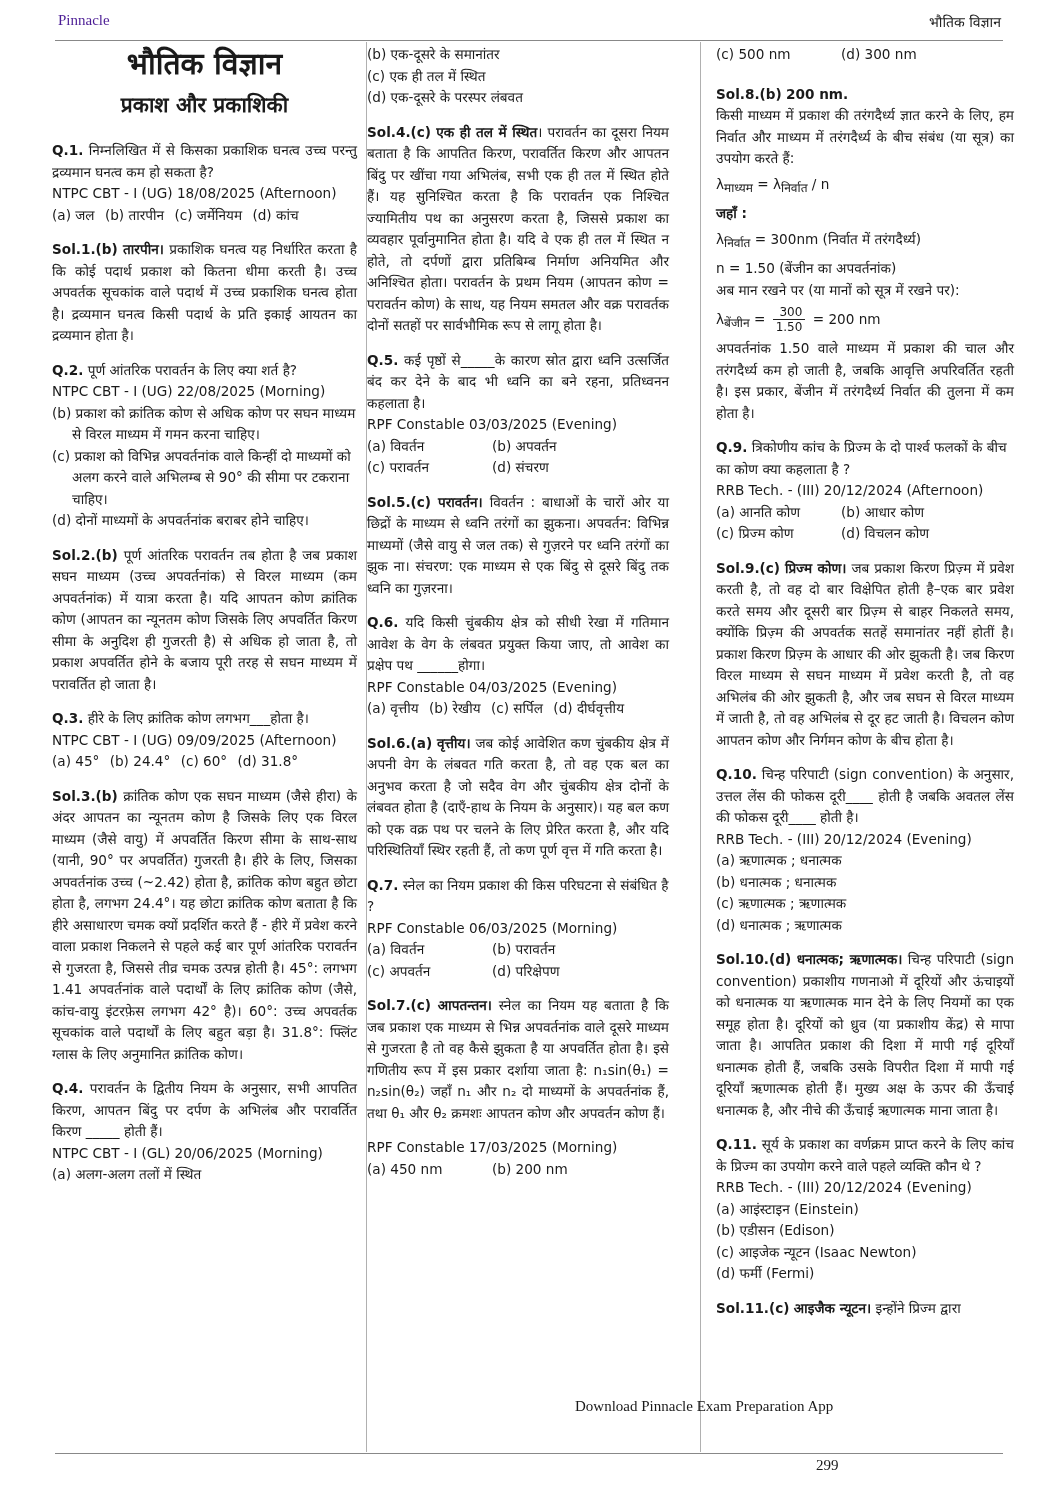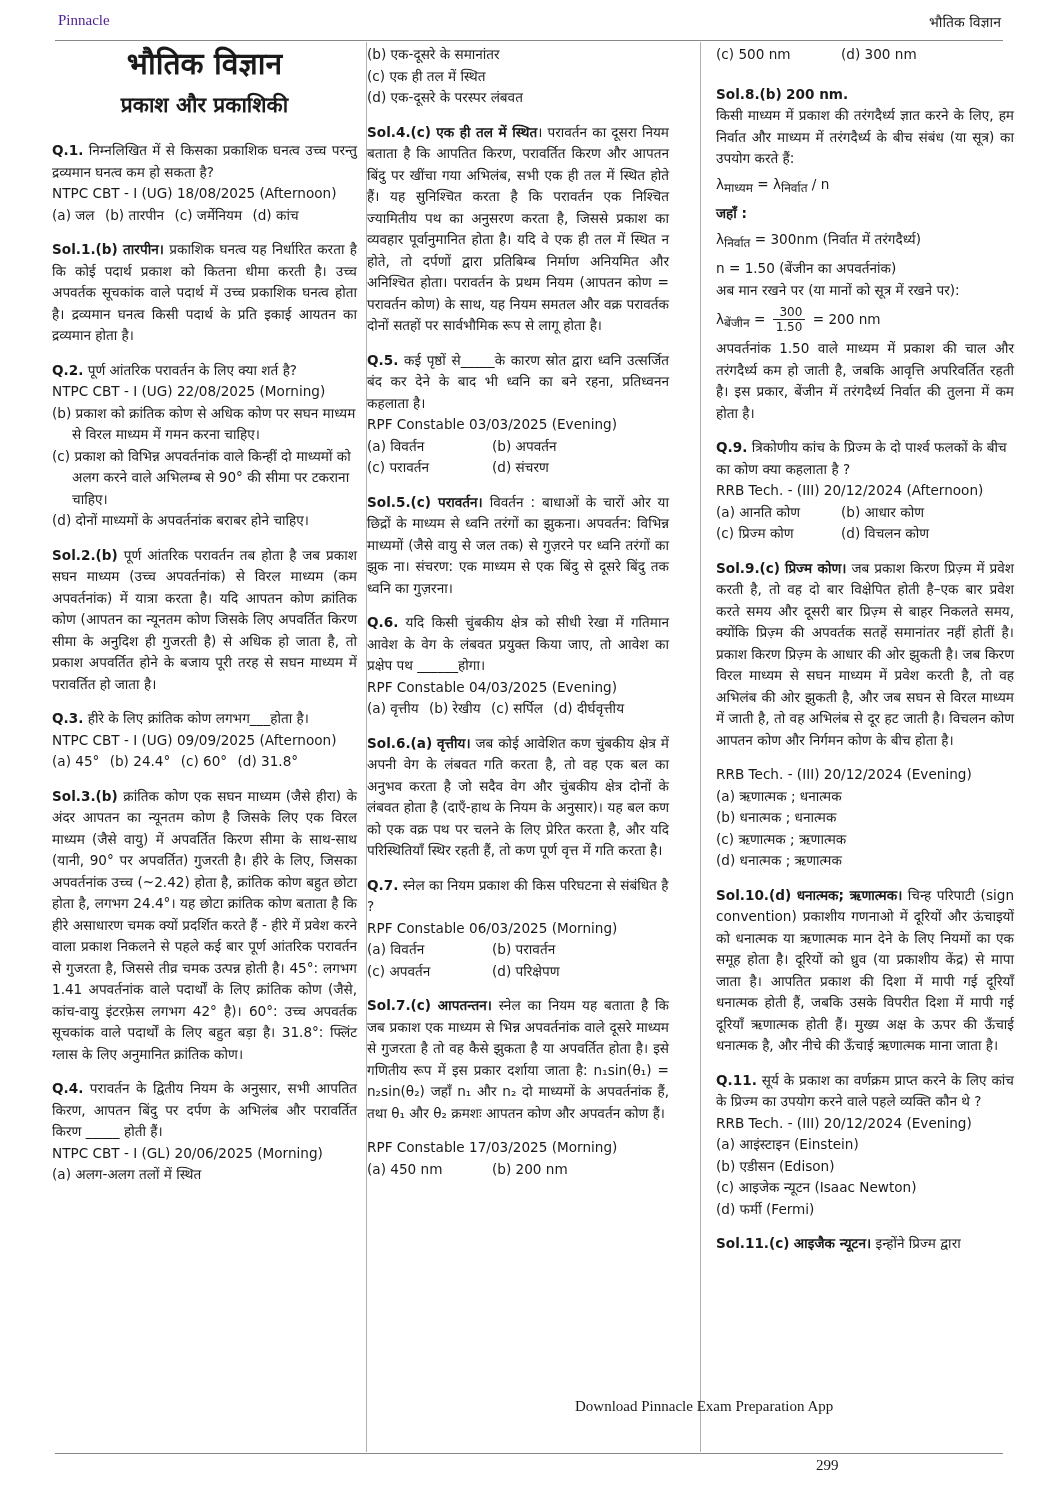--- a/index.html
+++ b/index.html
@@ -204,20 +204,21 @@
         <span class="c1">(c) प्रिज्म कोण</span>
         <span>(d) विचलन कोण</span>
       </div>
   </div>
 
   <div class="block just">
     <span class="slabel">Sol.9.(c)</span> <span class="ans">प्रिज्म कोण।</span> <span>जब प्रकाश किरण प्रिज़्म में प्रवेश करती है, तो वह दो बार विक्षेपित होती है–एक बार प्रवेश करते समय और दूसरी बार प्रिज़्म से बाहर निकलते समय, क्योंकि प्रिज़्म की अपवर्तक सतहें समानांतर नहीं होतीं है। प्रकाश किरण प्रिज़्म के आधार की ओर झुकती है। जब किरण विरल माध्यम से सघन माध्यम में प्रवेश करती है, तो वह अभिलंब की ओर झुकती है, और जब सघन से विरल माध्यम में जाती है, तो वह अभिलंब से दूर हट जाती है। विचलन कोण आपतन कोण और निर्गमन कोण के बीच होता है।</span>
   </div>
 
   <div class="block">
+    <div class="just"><span class="qlabel">Q.10.</span> <span>चिन्ह परिपाटी (sign convention) के अनुसार, उत्तल लेंस की फोकस दूरी____ होती है जबकि अवतल लेंस की फोकस दूरी____ होती है।</span></div>
     <span class="src">RRB Tech. - (III) 20/12/2024 (Evening)</span>
     <span class="opt">(a) ऋणात्मक ; धनात्मक</span>
     <span class="opt">(b) धनात्मक ; धनात्मक</span>
     <span class="opt">(c) ऋणात्मक ; ऋणात्मक</span>
     <span class="opt">(d) धनात्मक ; ऋणात्मक</span>
   </div>
 
   <div class="block just">
     <span class="slabel">Sol.10.(d)</span> <span class="ans">धनात्मक; ऋणात्मक।</span> <span>चिन्ह परिपाटी (sign convention) प्रकाशीय गणनाओ में दूरियों और ऊंचाइयों को धनात्मक या ऋणात्मक मान देने के लिए नियमों का एक समूह होता है। दूरियों को ध्रुव (या प्रकाशीय केंद्र) से मापा जाता है। आपतित प्रकाश की दिशा में मापी गई दूरियाँ धनात्मक होती हैं, जबकि उसके विपरीत दिशा में मापी गई दूरियाँ ऋणात्मक होती हैं। मुख्य अक्ष के ऊपर की ऊँचाई धनात्मक है, और नीचे की ऊँचाई ऋणात्मक माना जाता है।</span>
   </div>

